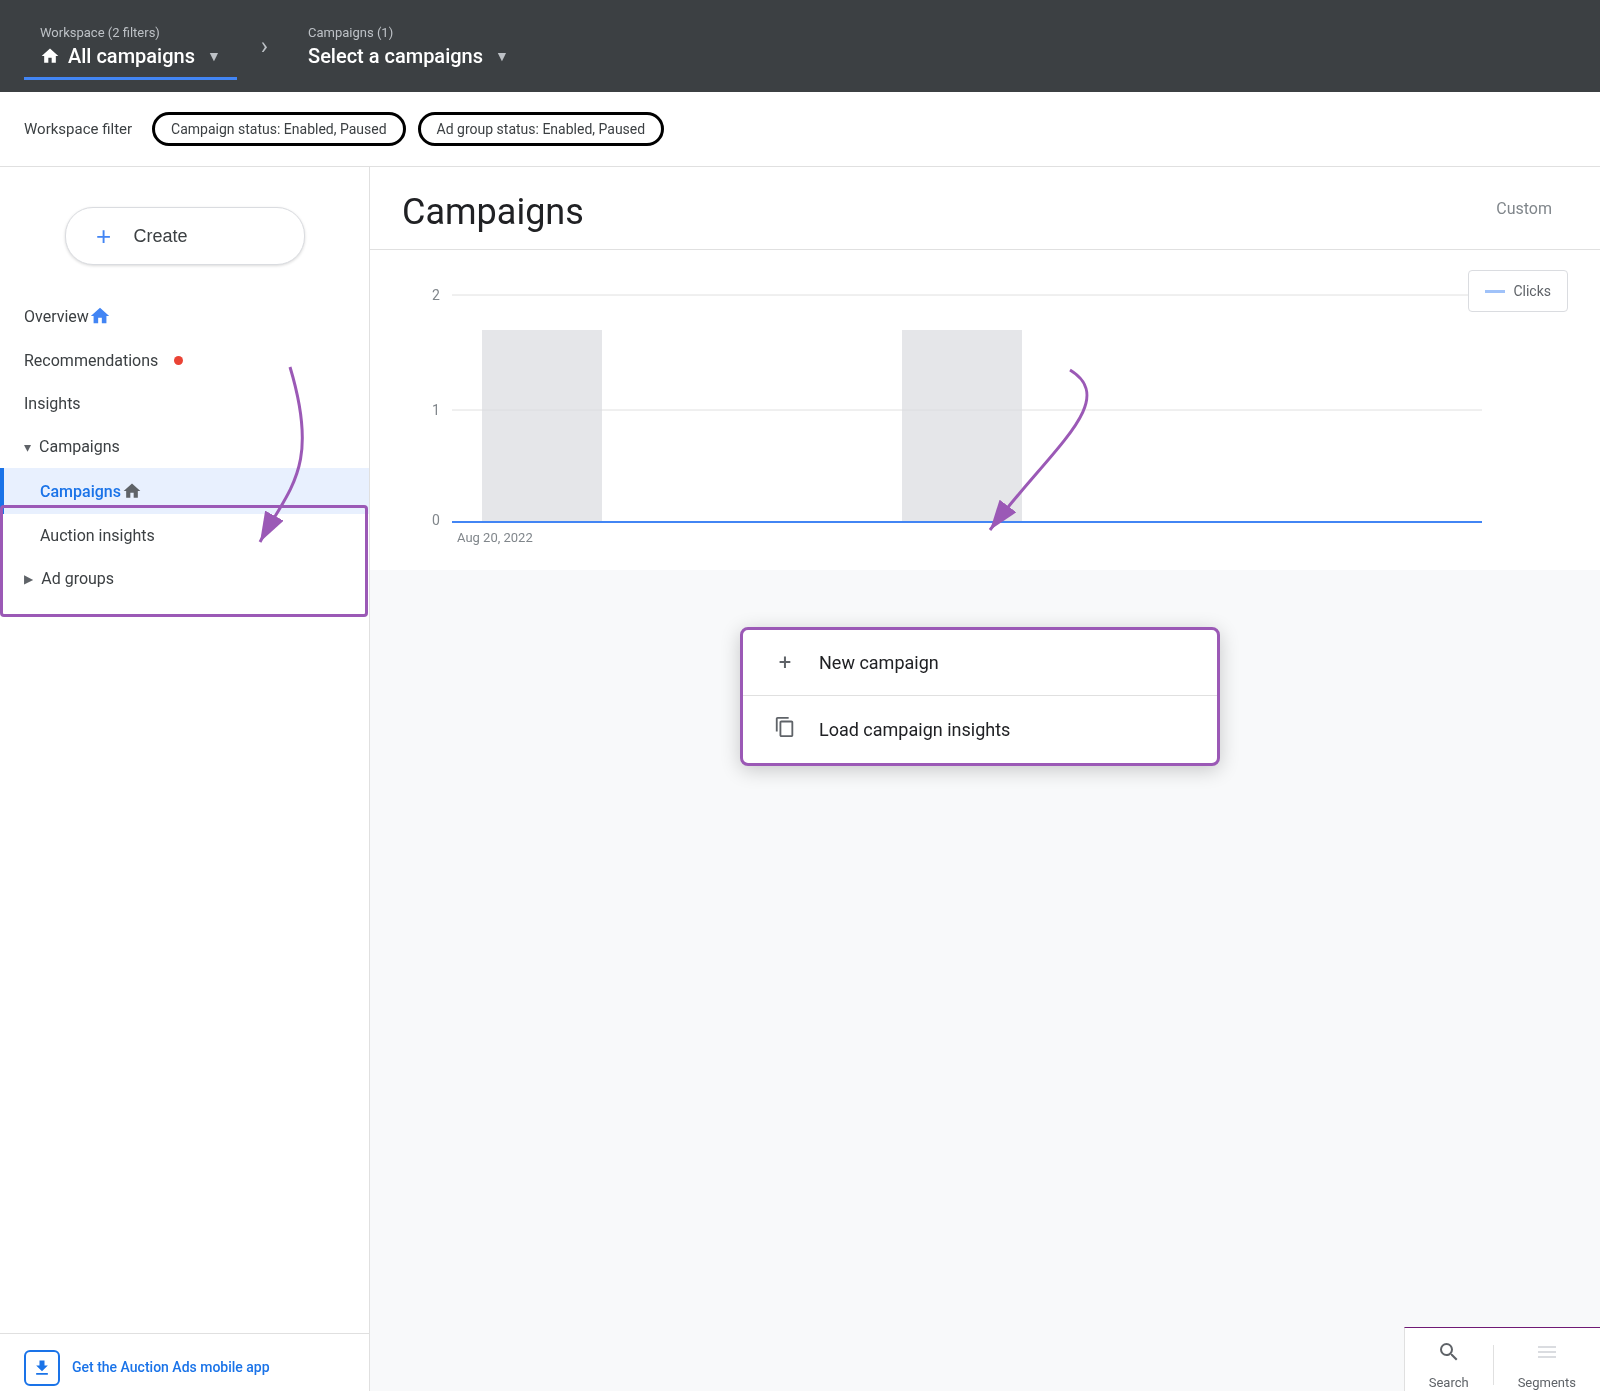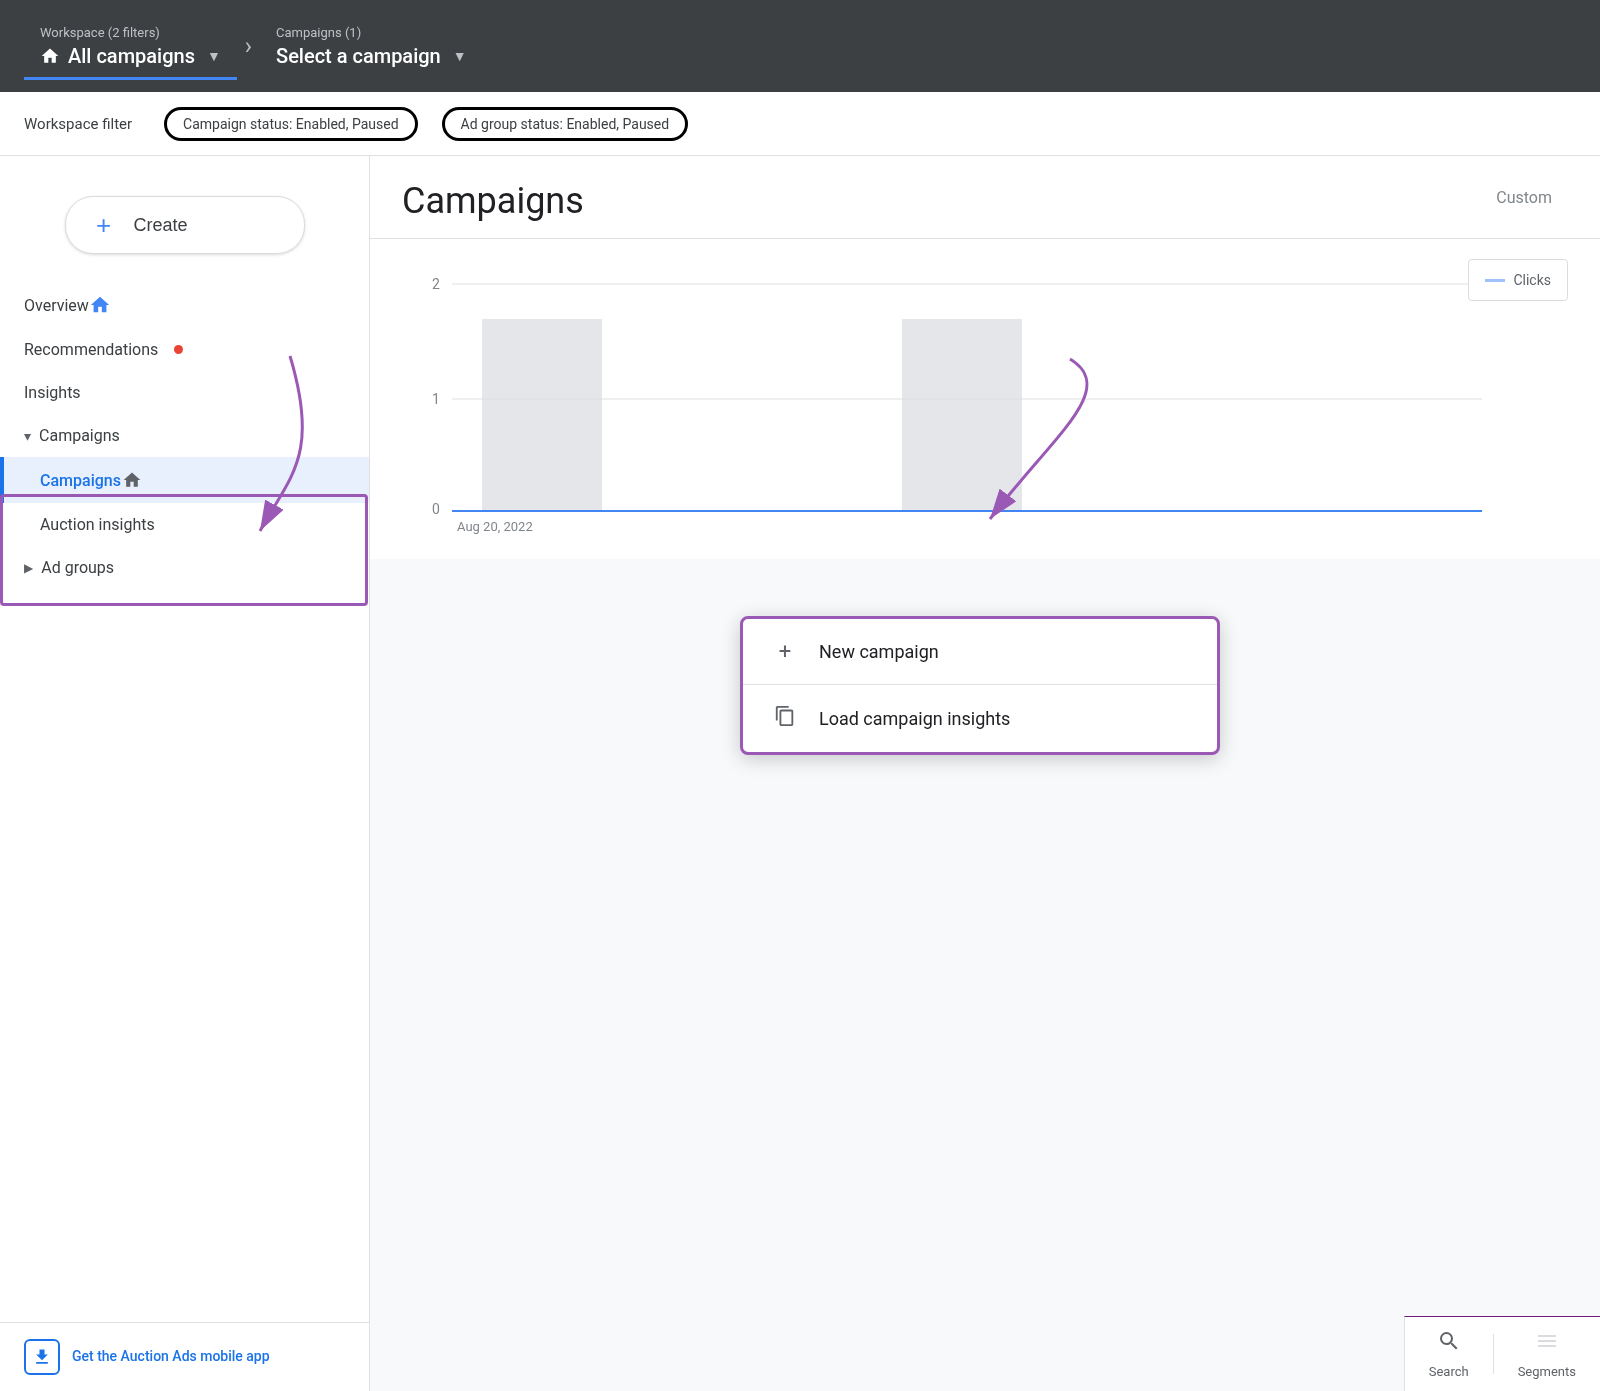--- a/index.html
+++ b/index.html
@@ -10,21 +10,21 @@
       background: #3c4043;
       display: flex;
       align-items: center;
       padding: 0 24px;
       height: 92px;
       gap: 0;
     }
     .nav-breadcrumb {
       display: flex;
       align-items: center;
-      gap: 0;
+      gap: 16px;
     }
     .nav-item {
       display: flex;
       flex-direction: column;
       color: #fff;
       padding: 12px 16px;
       cursor: pointer;
       position: relative;
     }
     .nav-item-label {
@@ -58,22 +58,22 @@
       background: #4285f4;
     }
 
     
     .filter-bar {
       background: #fff;
       border-bottom: 1px solid #e0e0e0;
       display: flex;
       align-items: center;
       padding: 12px 24px;
-      gap: 24px;
-      height: 64px;
+      gap: 12px;
+      height: 75px;
     }
     .filter-label {
       font-size: 15px;
       color: #3c4043;
       font-weight: 400;
       margin-right: 8px;
     }
     .filter-chip {
       border: 3px solid #000000;
       border-radius: 20px;
@@ -383,21 +383,21 @@
           <path d="M10 20v-6h4v6h5v-8h3L12 3 2 12h3v8z"></path>
         </svg>
         <span>All campaigns</span>
         <span class="dropdown-arrow">▼</span>
       </div>
     </div>
     <div class="nav-separator">›</div>
     <div class="nav-item">
       <span class="nav-item-label">Campaigns (1)</span>
       <div class="nav-item-value">
-        <span>Select a campaign</span>
+        <span>Select a campaigns</span>
         <span class="dropdown-arrow">▼</span>
       </div>
     </div>
   </div>
 </div>
 
 <div class="filter-bar">
   <span class="filter-label">Workspace filter</span>
   <div class="filter-chip">Campaign status: Enabled, Paused</div>
   <div class="filter-chip">Ad group status: Enabled, Paused</div>

